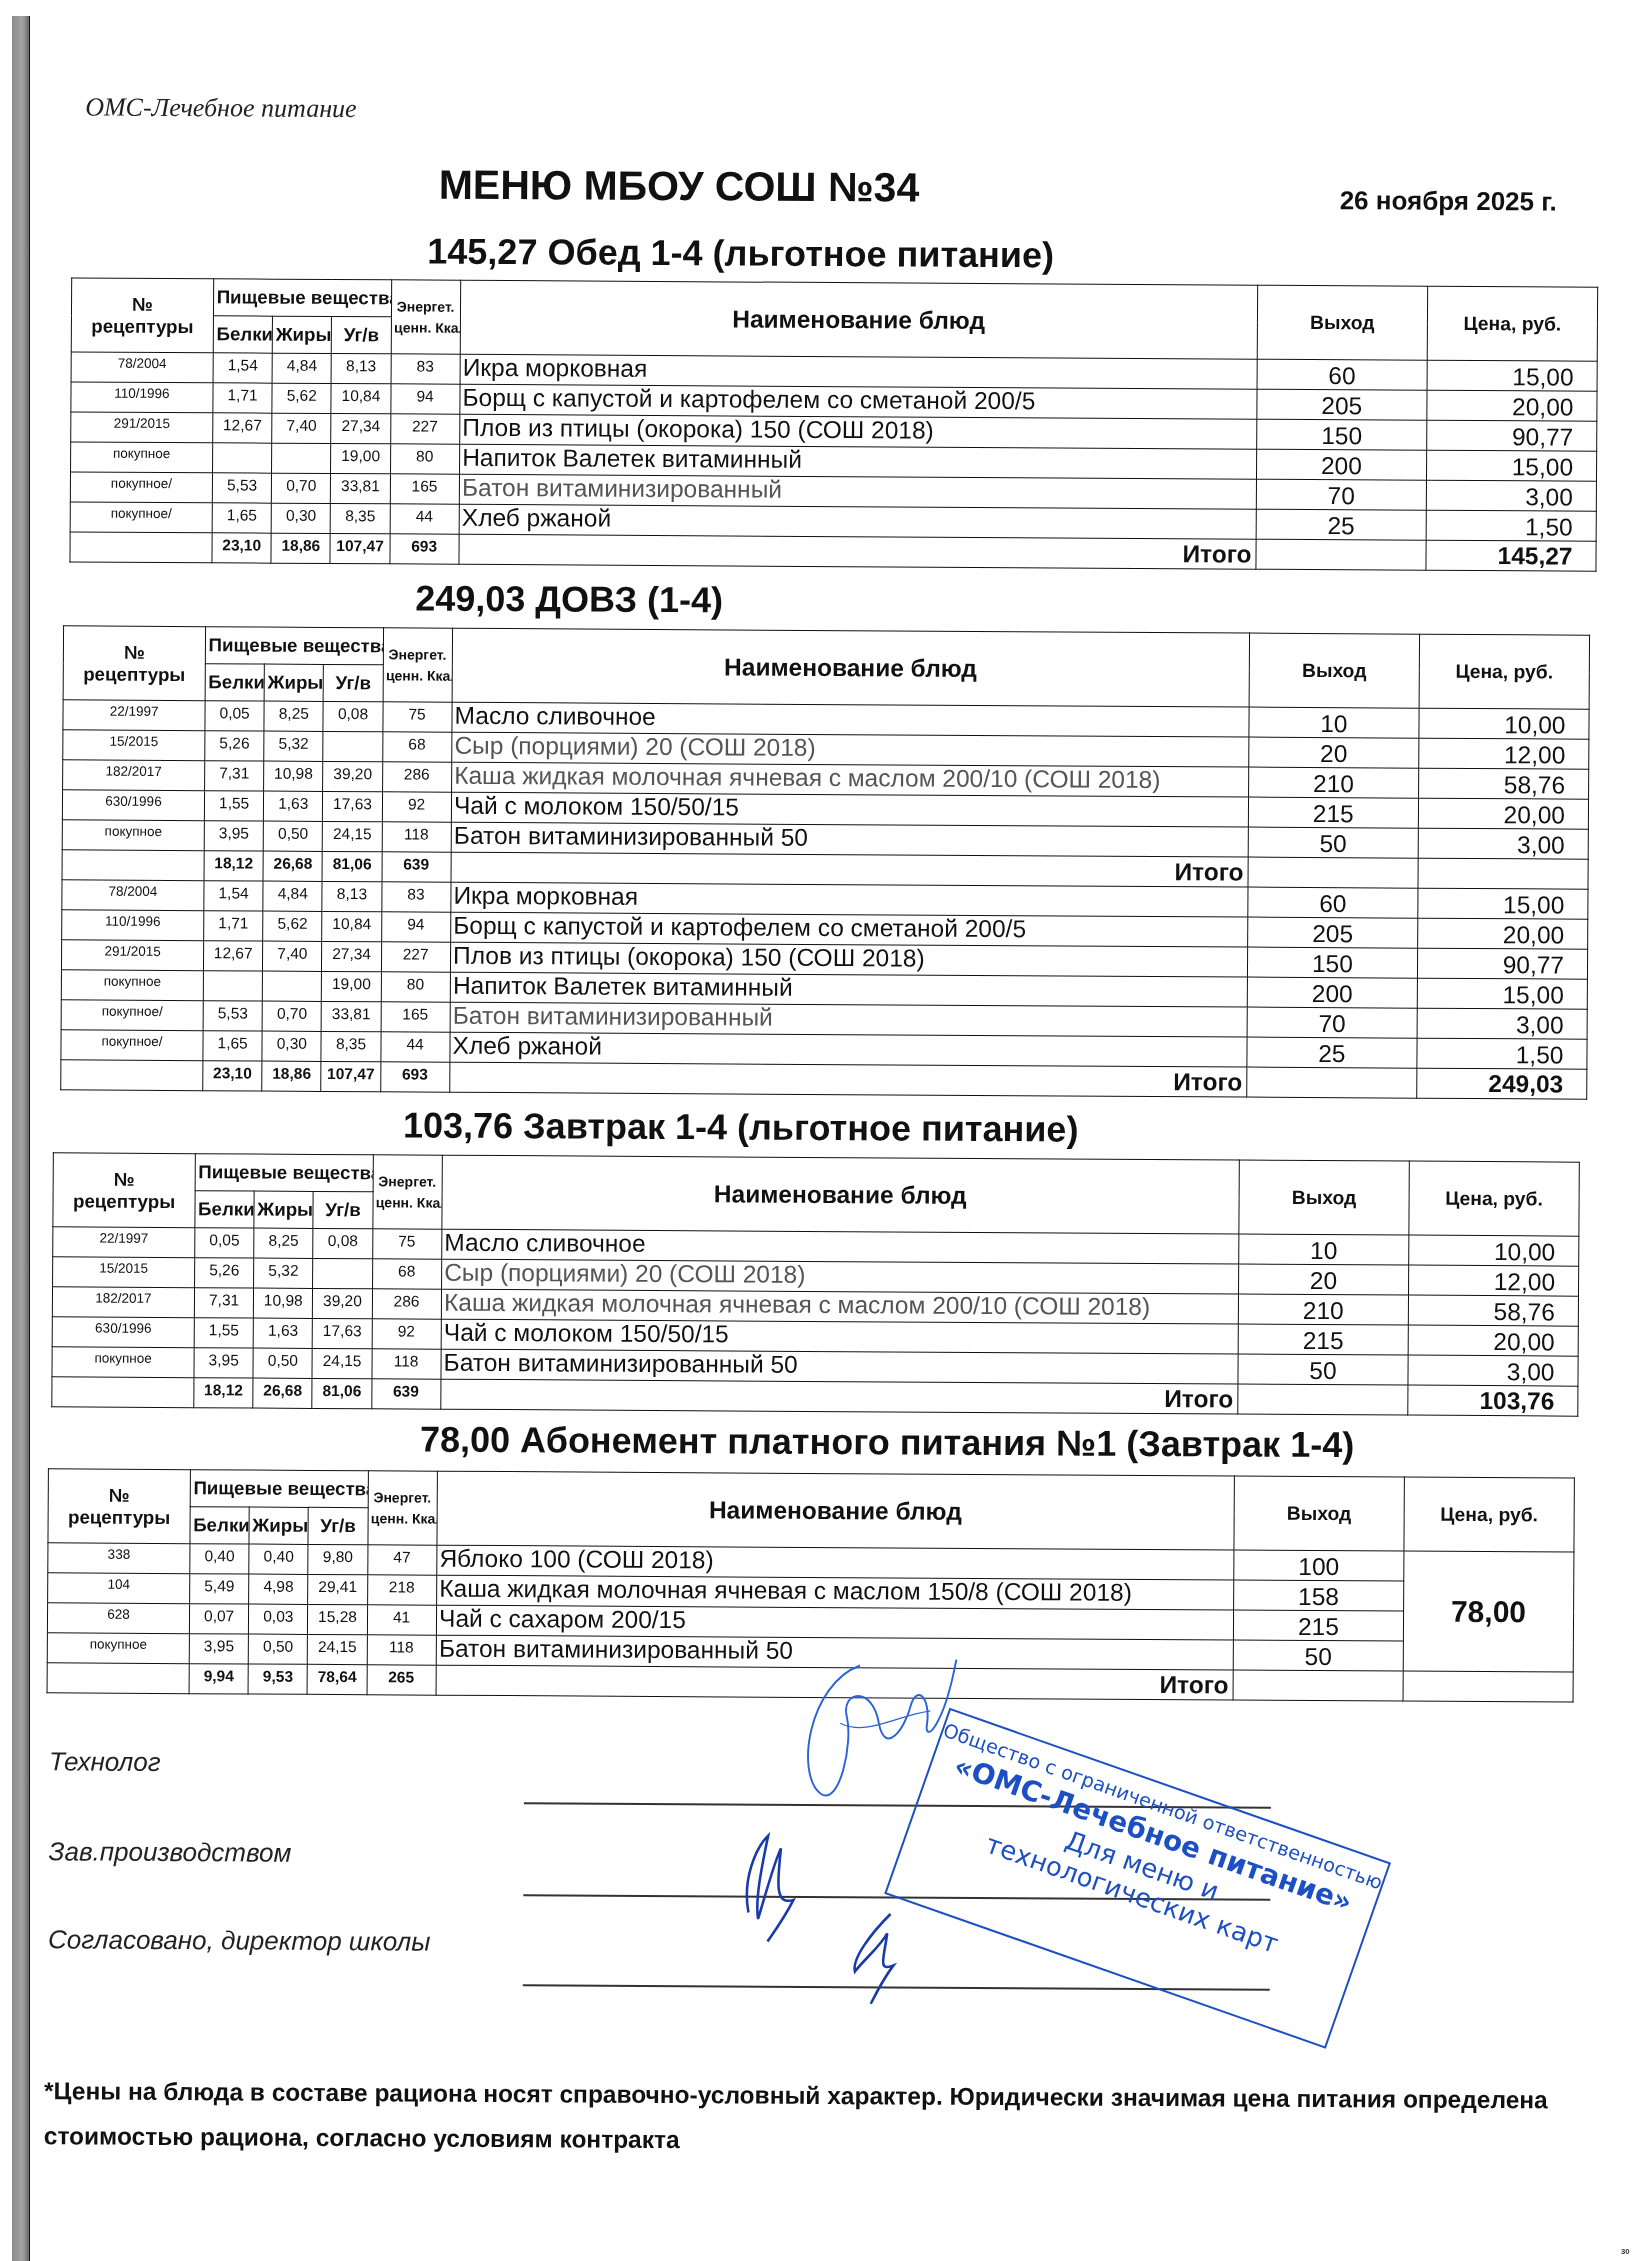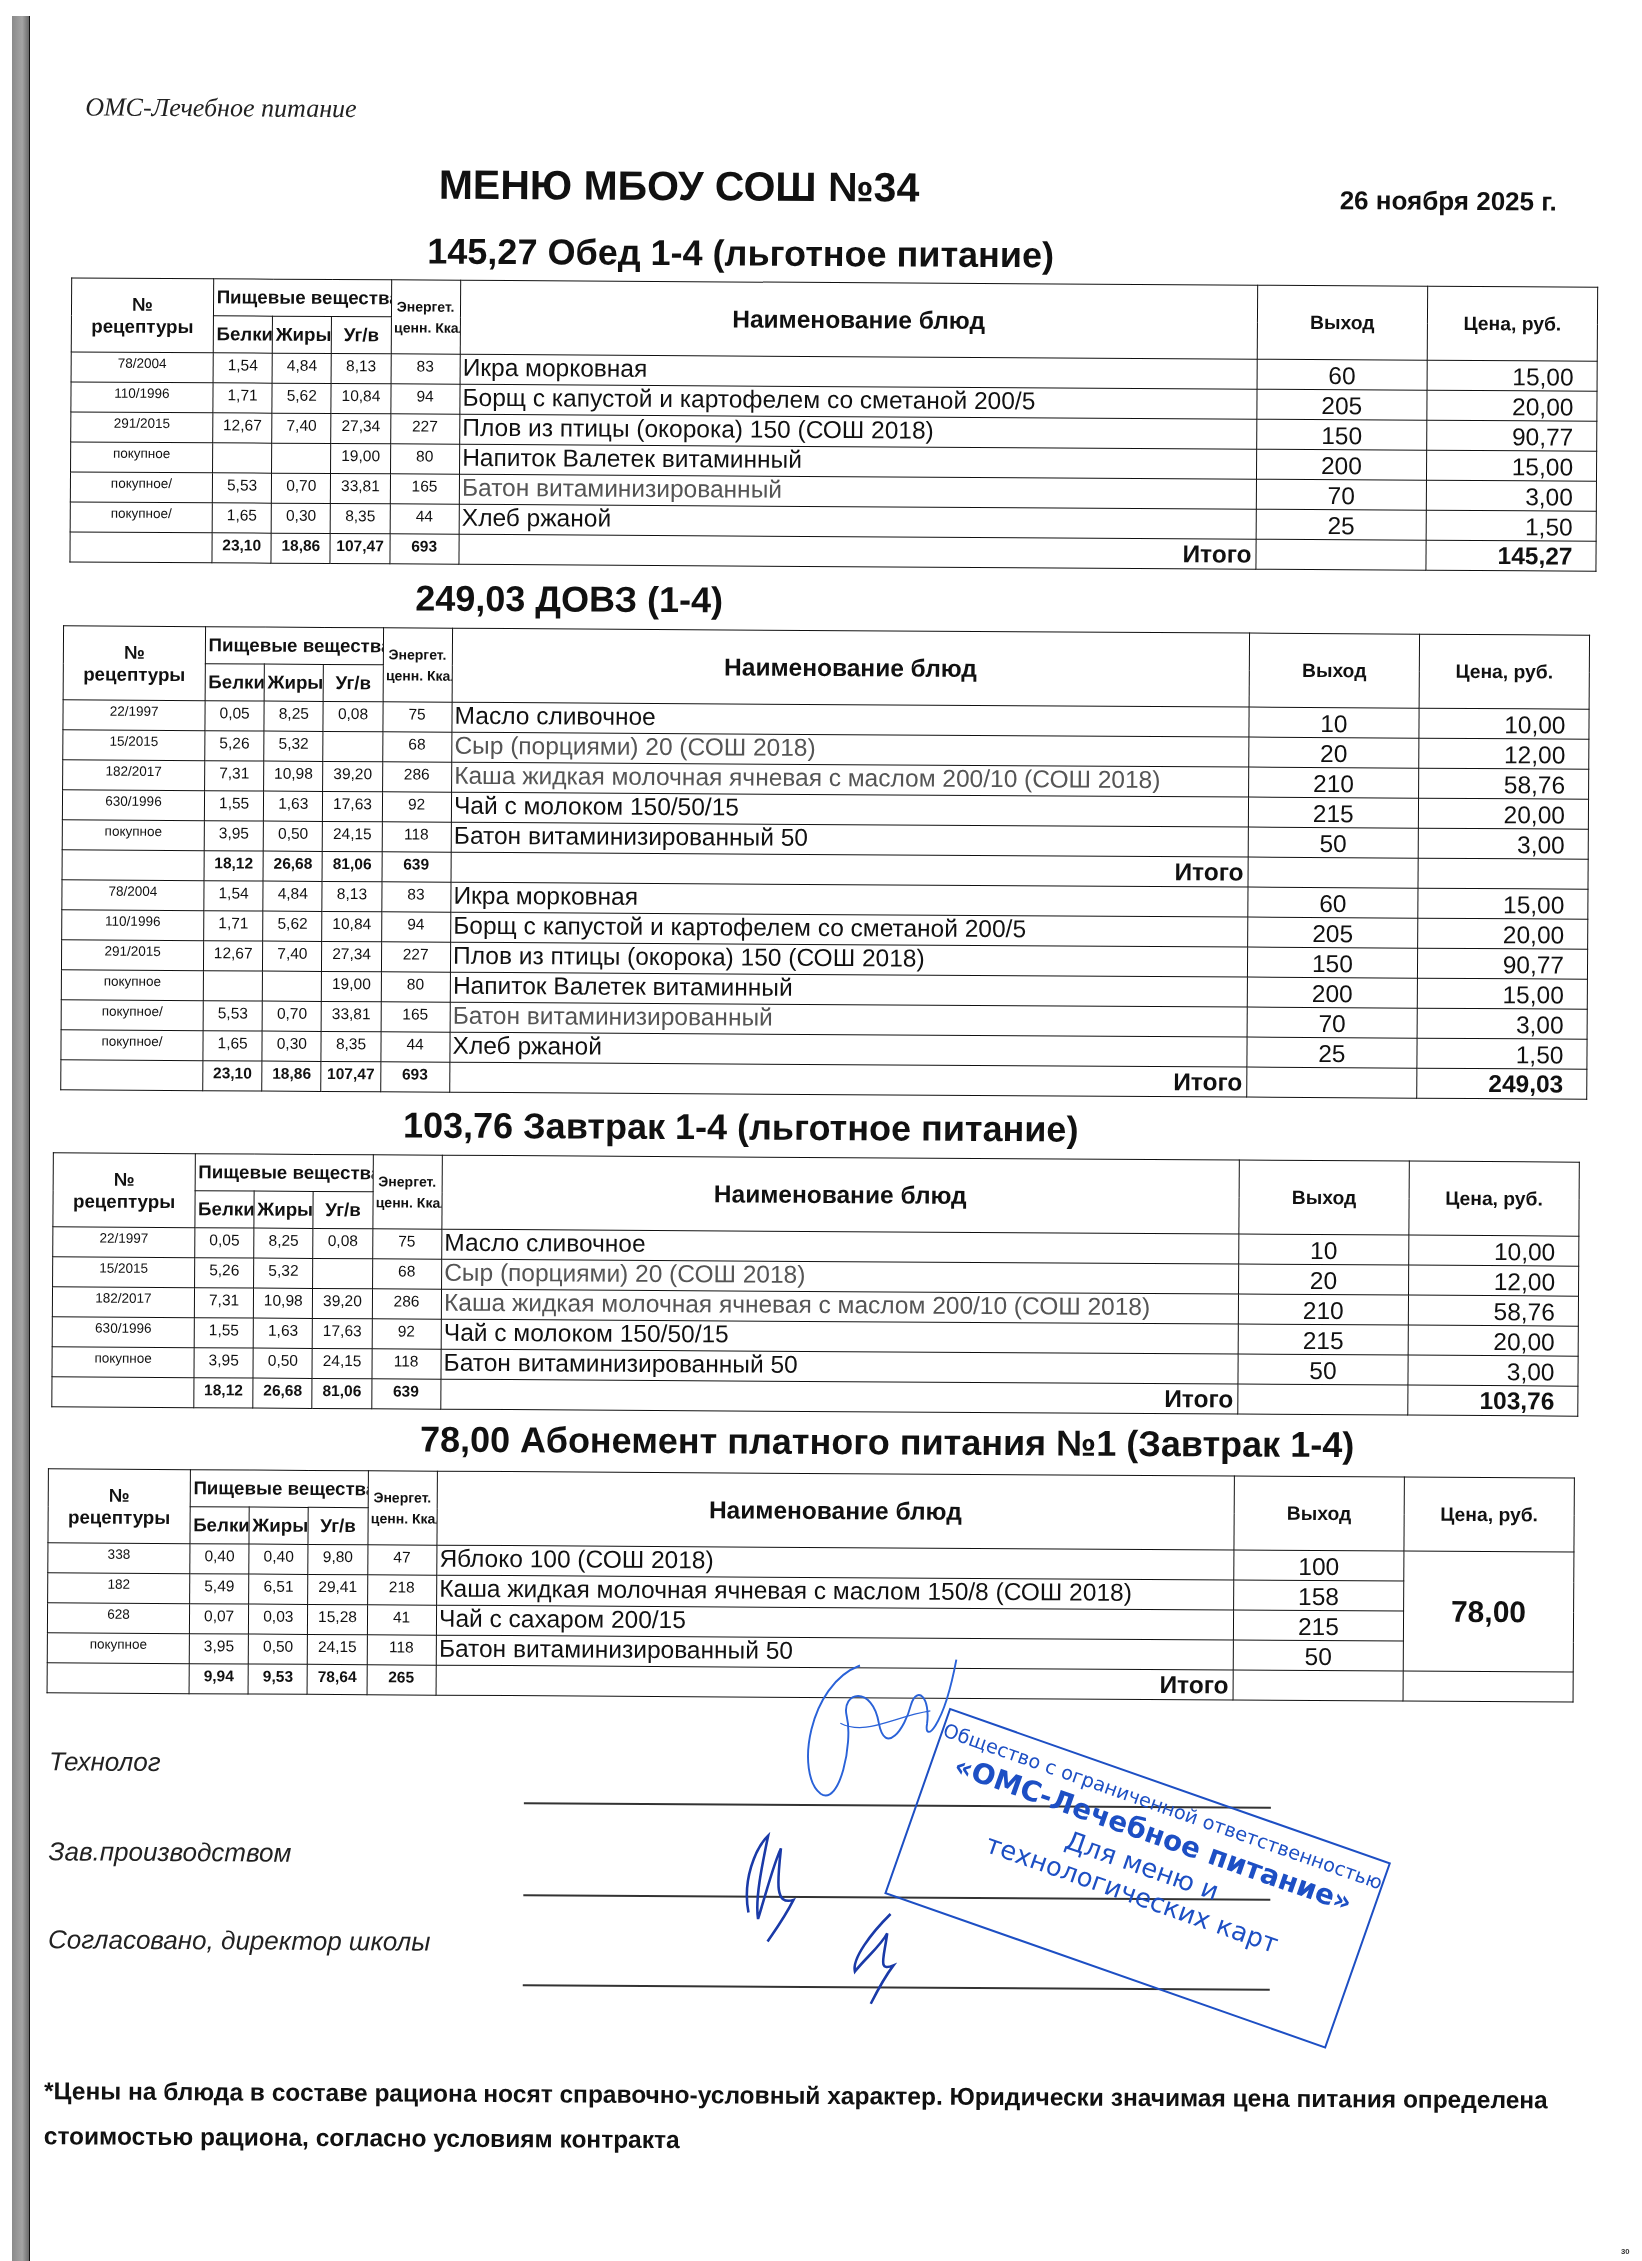--- a/index.html
+++ b/index.html
@@ -460,23 +460,23 @@
           <td class="c code">338</td>
           <td class="c">0,40</td>
           <td class="c">0,40</td>
           <td class="c">9,80</td>
           <td class="c">47</td>
           <td class="name">Яблоко 100 (СОШ  2018)</td>
           <td class="out">100</td>
           <td class="merged-price" rowspan="4">78,00</td>
         </tr>
         <tr class="row">
-          <td class="c code">182</td>
+          <td class="c code">104</td>
           <td class="c">5,49</td>
-          <td class="c">6,51</td>
+          <td class="c">4,98</td>
           <td class="c">29,41</td>
           <td class="c">218</td>
           <td class="name">Каша жидкая молочная ячневая с маслом 150/8 (СОШ  2018)</td>
           <td class="out">158</td>
         </tr>
         <tr class="row">
           <td class="c code">628</td>
           <td class="c">0,07</td>
           <td class="c">0,03</td>
           <td class="c">15,28</td>

